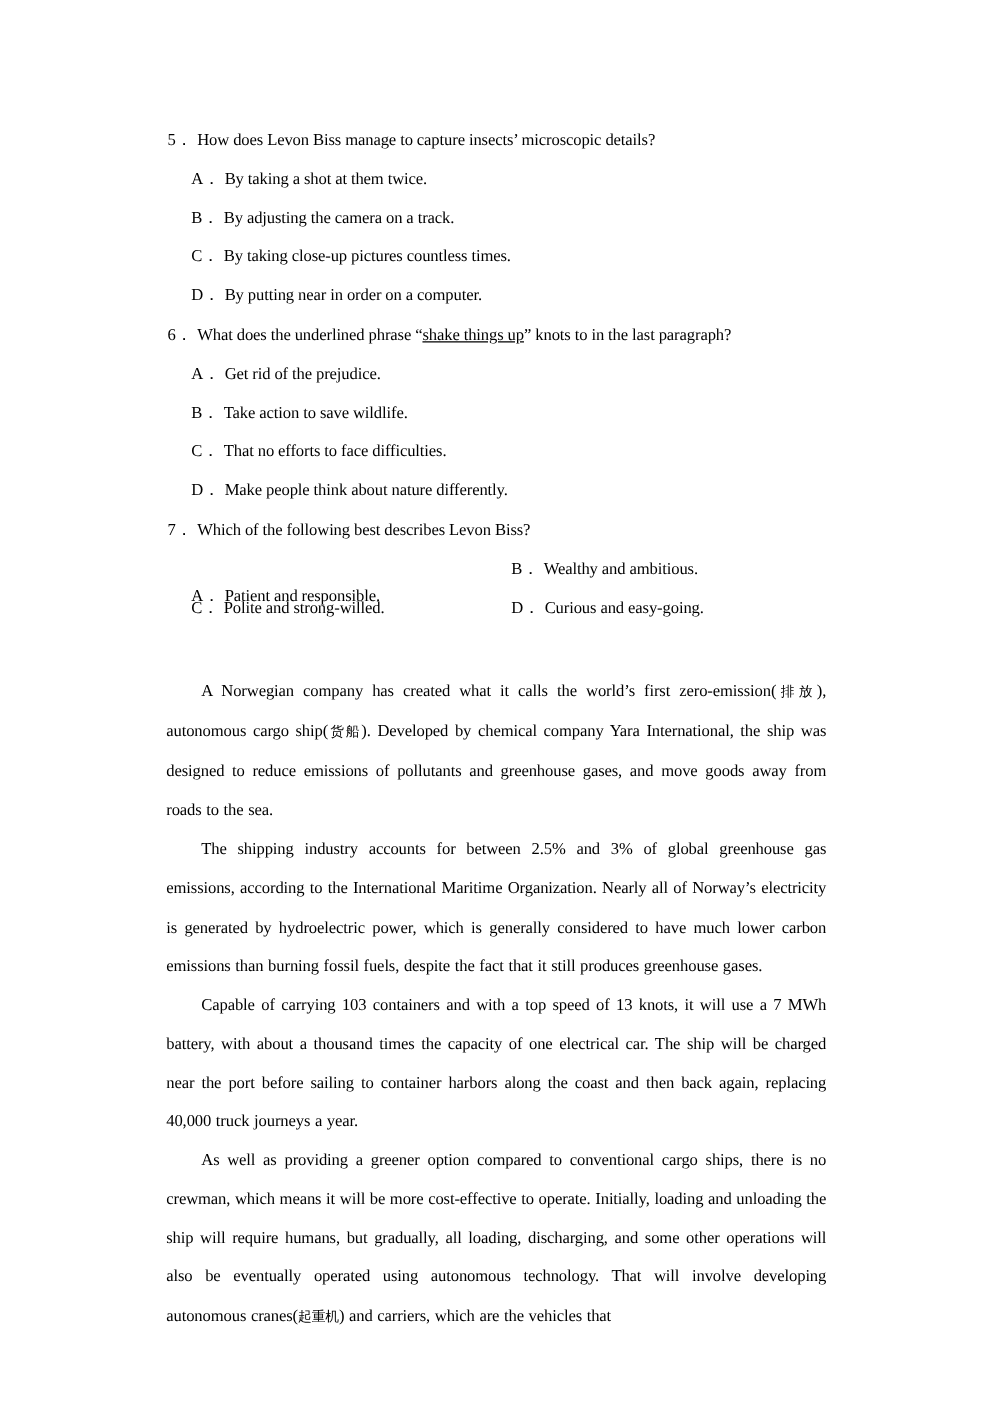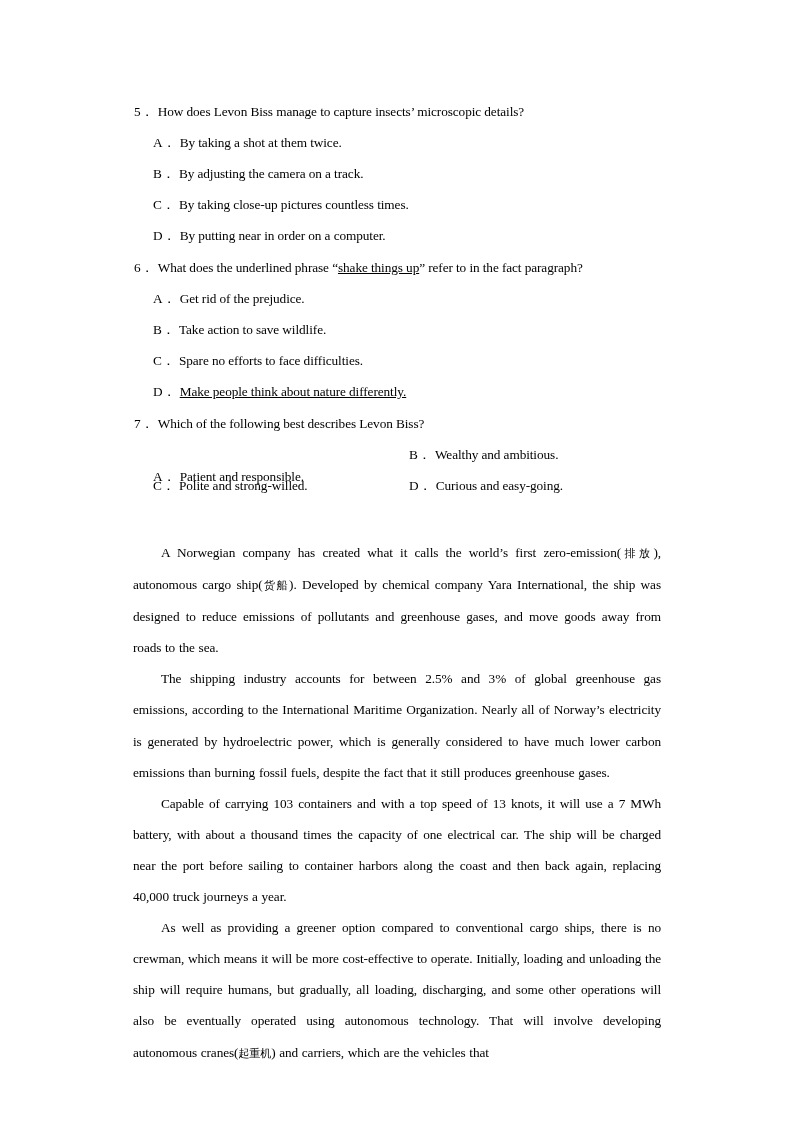--- a/index.html
+++ b/index.html
@@ -87,32 +87,32 @@
     <span class="letter">B．</span><span>By adjusting the camera on a track.</span>
   </div>
   <div class="opt-line" style="top:160px;">
     <span class="letter">C．</span><span>By taking close-up pictures countless times.</span>
   </div>
   <div class="opt-line" style="top:191px;">
     <span class="letter">D．</span><span>By putting near in order on a computer.</span>
   </div>
 
   <div class="q-line" style="top:223px;">
-    <span class="num">6．</span><span>What does the underlined phrase “</span><span class="u">shake things up</span><span>” refer to in the fact paragraph?</span>
+    <span class="num">6．</span><span>What does the underlined phrase “</span><span class="u">shake things up</span><span>” knots to in the last paragraph?</span>
   </div>
   <div class="opt-line" style="top:254px;">
     <span class="letter">A．</span><span>Get rid of the prejudice.</span>
   </div>
   <div class="opt-line" style="top:285px;">
     <span class="letter">B．</span><span>Take action to save wildlife.</span>
   </div>
   <div class="opt-line" style="top:316px;">
-    <span class="letter">C．</span><span>Spare no efforts to face difficulties.</span>
+    <span class="letter">C．</span><span>That no efforts to face difficulties.</span>
   </div>
-  <div class="opt-line" style="top:347px;text-decoration:underline;">
+  <div class="opt-line" style="top:347px;">
     <span class="letter">D．</span><span>Make people think about nature differently.</span>
   </div>
 
   <div class="q-line" style="top:379px;">
     <span class="num">7．</span><span>Which of the following best describes Levon Biss?</span>
   </div>
   <div class="opt-line" style="top:432px;text-align:right;">
     <span class="letter">A．</span><span>Patient and responsible.</span>
   </div>
   <div class="opt-line col2" style="top:410px;">

